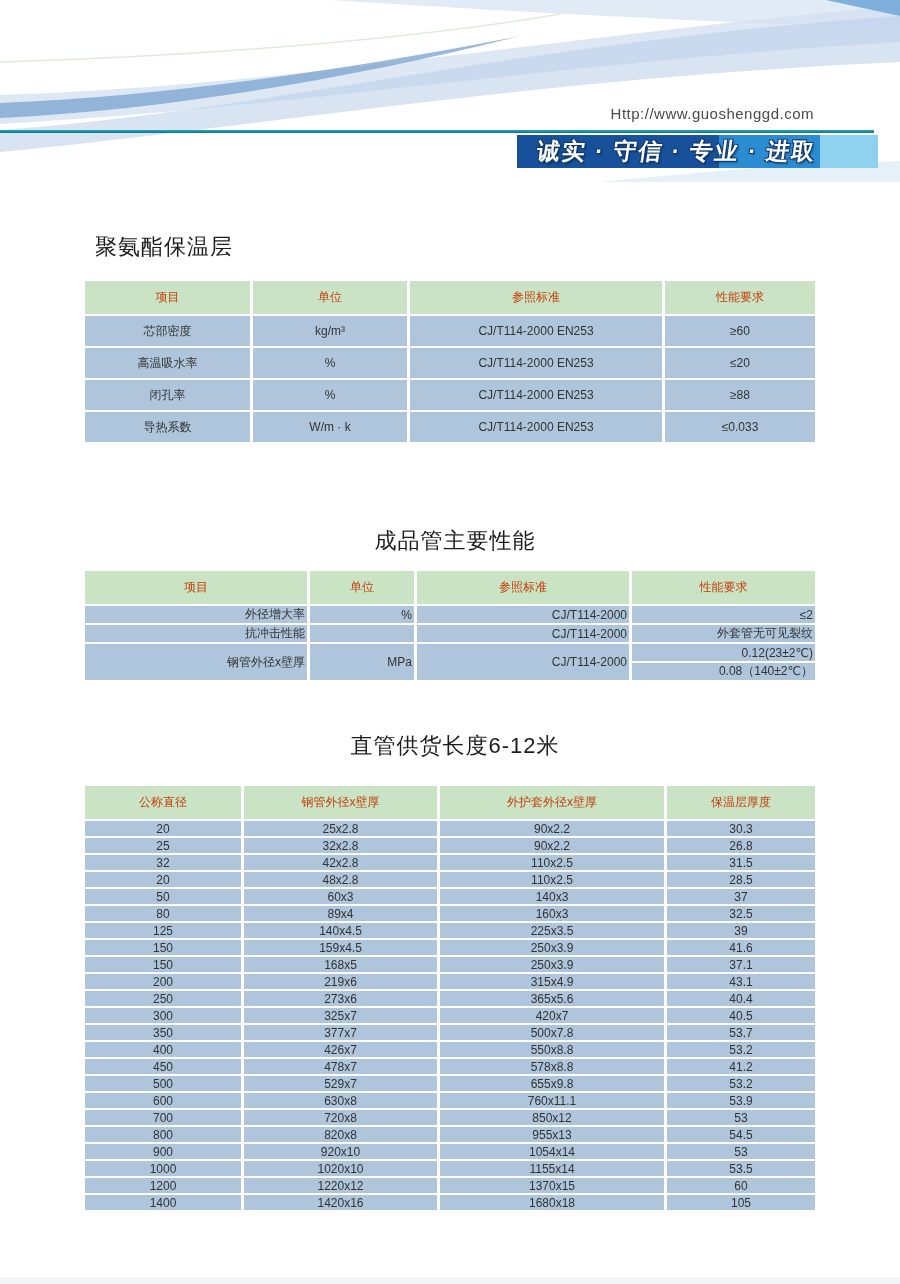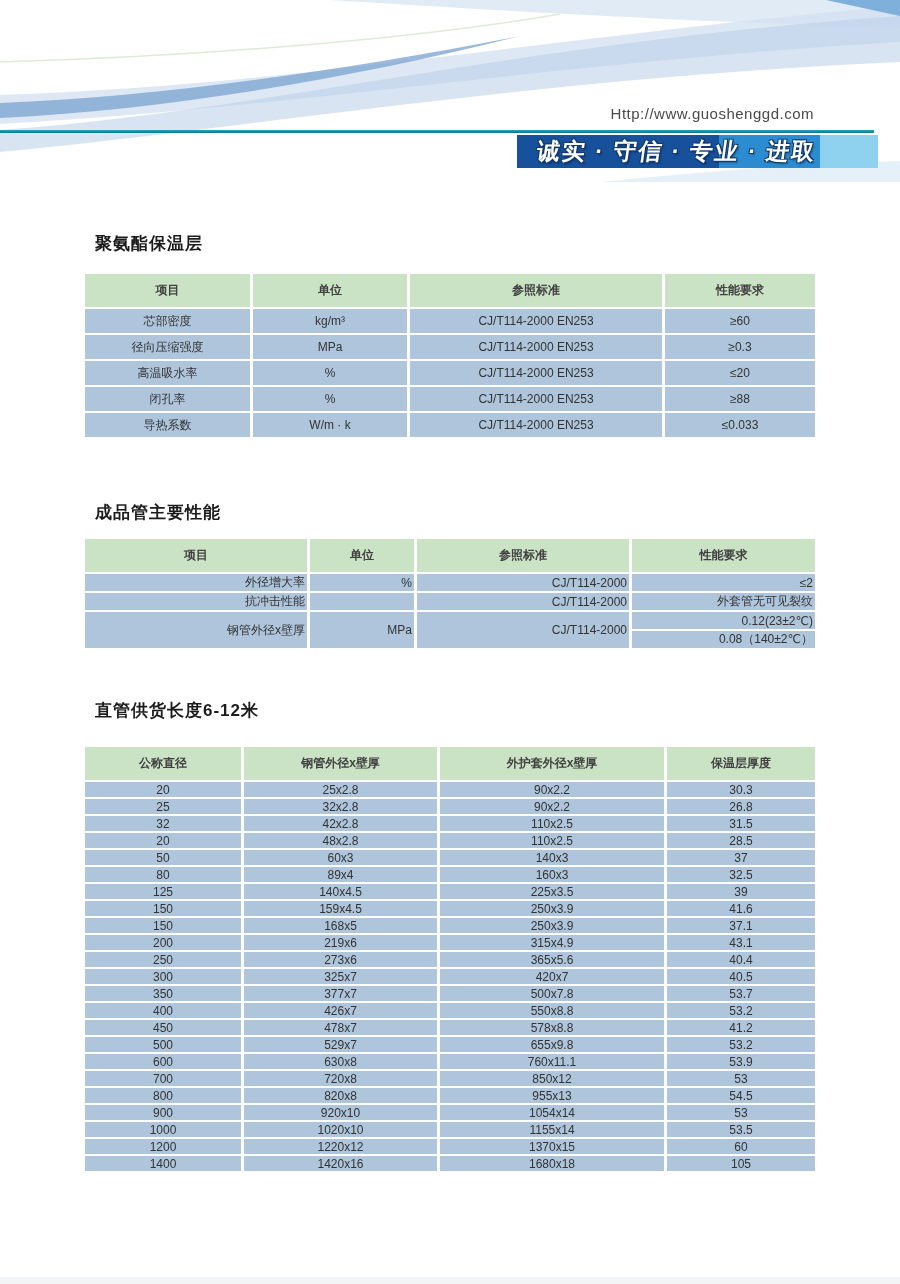--- a/index.html
+++ b/index.html
@@ -34,37 +34,37 @@
     font-size: 23px; font-weight: bold; color: #ffffff;
     letter-spacing: 2px; transform: skewX(-8deg);
     text-shadow: 1px 1px 0 #123a6e, -1px -1px 0 #123a6e,
                  1px -1px 0 #123a6e, -1px 1px 0 #123a6e, 2px 2px 2px rgba(0,0,0,.35);
     white-space: nowrap;
   }
 
   
   main { position: absolute; top: 182px; left: 0; width: 900px; padding: 0 85px; }
   h2.sec-title {
-    font-size: 17px; font-weight: bold; color: #1c1c1c;
+    font-size: 22px; font-weight: normal; color: #1c1c1c;
     letter-spacing: 1px; margin-left: 10px;
   }
   #t1-title { margin-top: 50px; margin-bottom: 19px; }
-  #t2-title { margin-top: 62px; margin-bottom: 15px; }
-  #t3-title { margin-top: 49px; margin-bottom: 25px; }
+  #t2-title { margin-top: 82px; margin-bottom: 15px; text-align: center; }
+  #t3-title { margin-top: 49px; margin-bottom: 25px; text-align: center; }
 
   table { border-collapse: separate; border-spacing: 0; width: 730px; table-layout: fixed; }
   th, td {
     border-right: 3px solid #fff; border-bottom: 2px solid #fff;
     text-align: center; vertical-align: middle;
     font-size: 12px; padding: 0 2px; overflow: hidden; white-space: nowrap;
   }
   th:last-child, td:last-child { border-right: none; }
-  th { background: #cbe3c5; font-weight: bold; color: #404040; height: 35px; }
+  th { background: #cbe3c5; font-weight: normal; color: #c2410c; height: 35px; }
   td { background: #aec5dc; color: #333; }
-  .t1 td { height: 26px; }
+  .t1 td { height: 32px; }
   .t2 td { height: 19px; text-align: right; }
   .t3 td { height: 17px; }
 
   .page-bottom-strip {
     position: absolute; left: 0; bottom: 0; width: 900px; height: 7px;
     background: #f3f4f6;
   }
 </style>
 </head>
 <body>
@@ -109,26 +109,20 @@
         </thead>
         <tbody>
 
             <tr>
               <td>芯部密度</td>
               <td>kg/m³</td>
               <td>CJ/T114-2000  EN253</td>
               <td>≥60</td>
             </tr>
 
-            <tr>
-              <td>径向压缩强度</td>
-              <td>MPa</td>
-              <td>CJ/T114-2000  EN253</td>
-              <td>≥0.3</td>
-            </tr>
 
             <tr>
               <td>高温吸水率</td>
               <td>%</td>
               <td>CJ/T114-2000  EN253</td>
               <td>≤20</td>
             </tr>
 
             <tr>
               <td>闭孔率</td>

